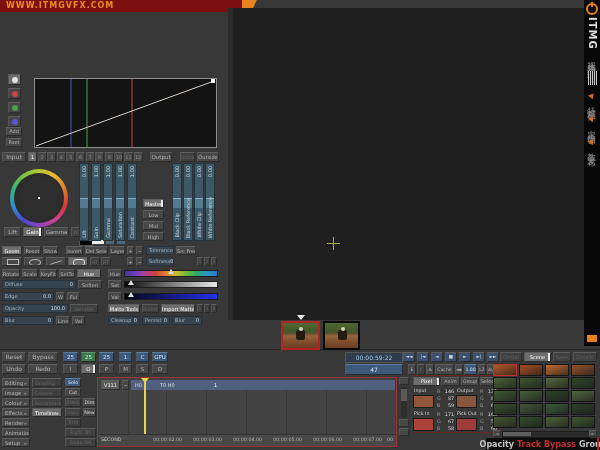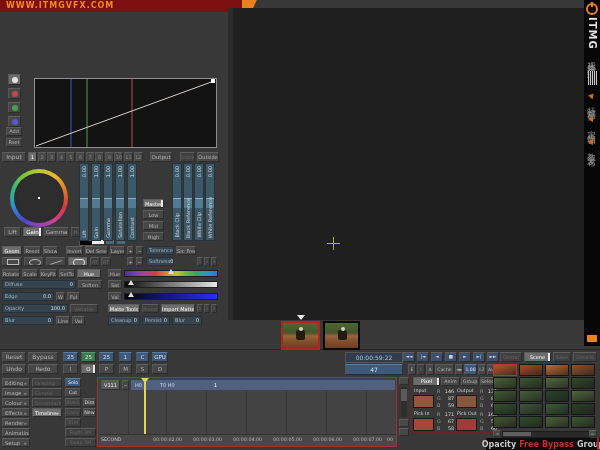--- a/index.html
+++ b/index.html
@@ -224,21 +224,21 @@
   <div class="btn" style="left:399px;top:377px;width:10px;height:8px;"></div>
   <div class="abs" style="left:401px;top:387px;width:6px;height:30px;background:#2e2e2e;"></div>
   <div class="abs" style="left:401px;top:389px;width:6px;height:12px;background:#5a5a5a;"></div>
   <div class="btn" style="left:399px;top:419px;width:10px;height:8px;"></div>
   <div class="btn" style="left:399px;top:428px;width:10px;height:8px;"></div>
 
   <div class="abs" style="left:411px;top:375px;width:88px;height:58px;border:1px solid #6a2626;box-sizing:border-box;"></div>
 
   <div class="abs" id="lib-footer" style="left:486px;top:438px;width:114px;height:12px;background:#0d0d0d;display:flex;align-items:center;justify-content:center;gap:3px;font-size:8px;font-weight:bold;">
       <div style="color: rgb(200, 200, 200);">Opacity</div>
-      <div style="color: rgb(194, 48, 48);">Free</div>
+      <div style="color: rgb(194, 48, 48);">Track</div>
       <div style="color: rgb(194, 48, 48);">Bypass</div>
       <div style="color: rgb(200, 200, 200);">Group</div>
     </div>
   <div class="abs" style="left:597px;top:438px;width:2px;height:12px;background:#B52222;"></div>
 
   <div class="btn" style="left:493px;top:430px;width:8px;height:7px;font-size:4px;line-height:6px;color:#888;">◄</div>
   <div class="abs" style="left:502px;top:431px;width:86px;height:5px;background:#2a2a2a;border:1px solid #1c1c1c;"></div>
   <div class="abs" style="left:503px;top:432px;width:28px;height:4px;background:#5f5f5f;"></div>
   <div class="btn" style="left:589px;top:430px;width:8px;height:7px;font-size:4px;line-height:6px;color:#888;">►</div>
 

